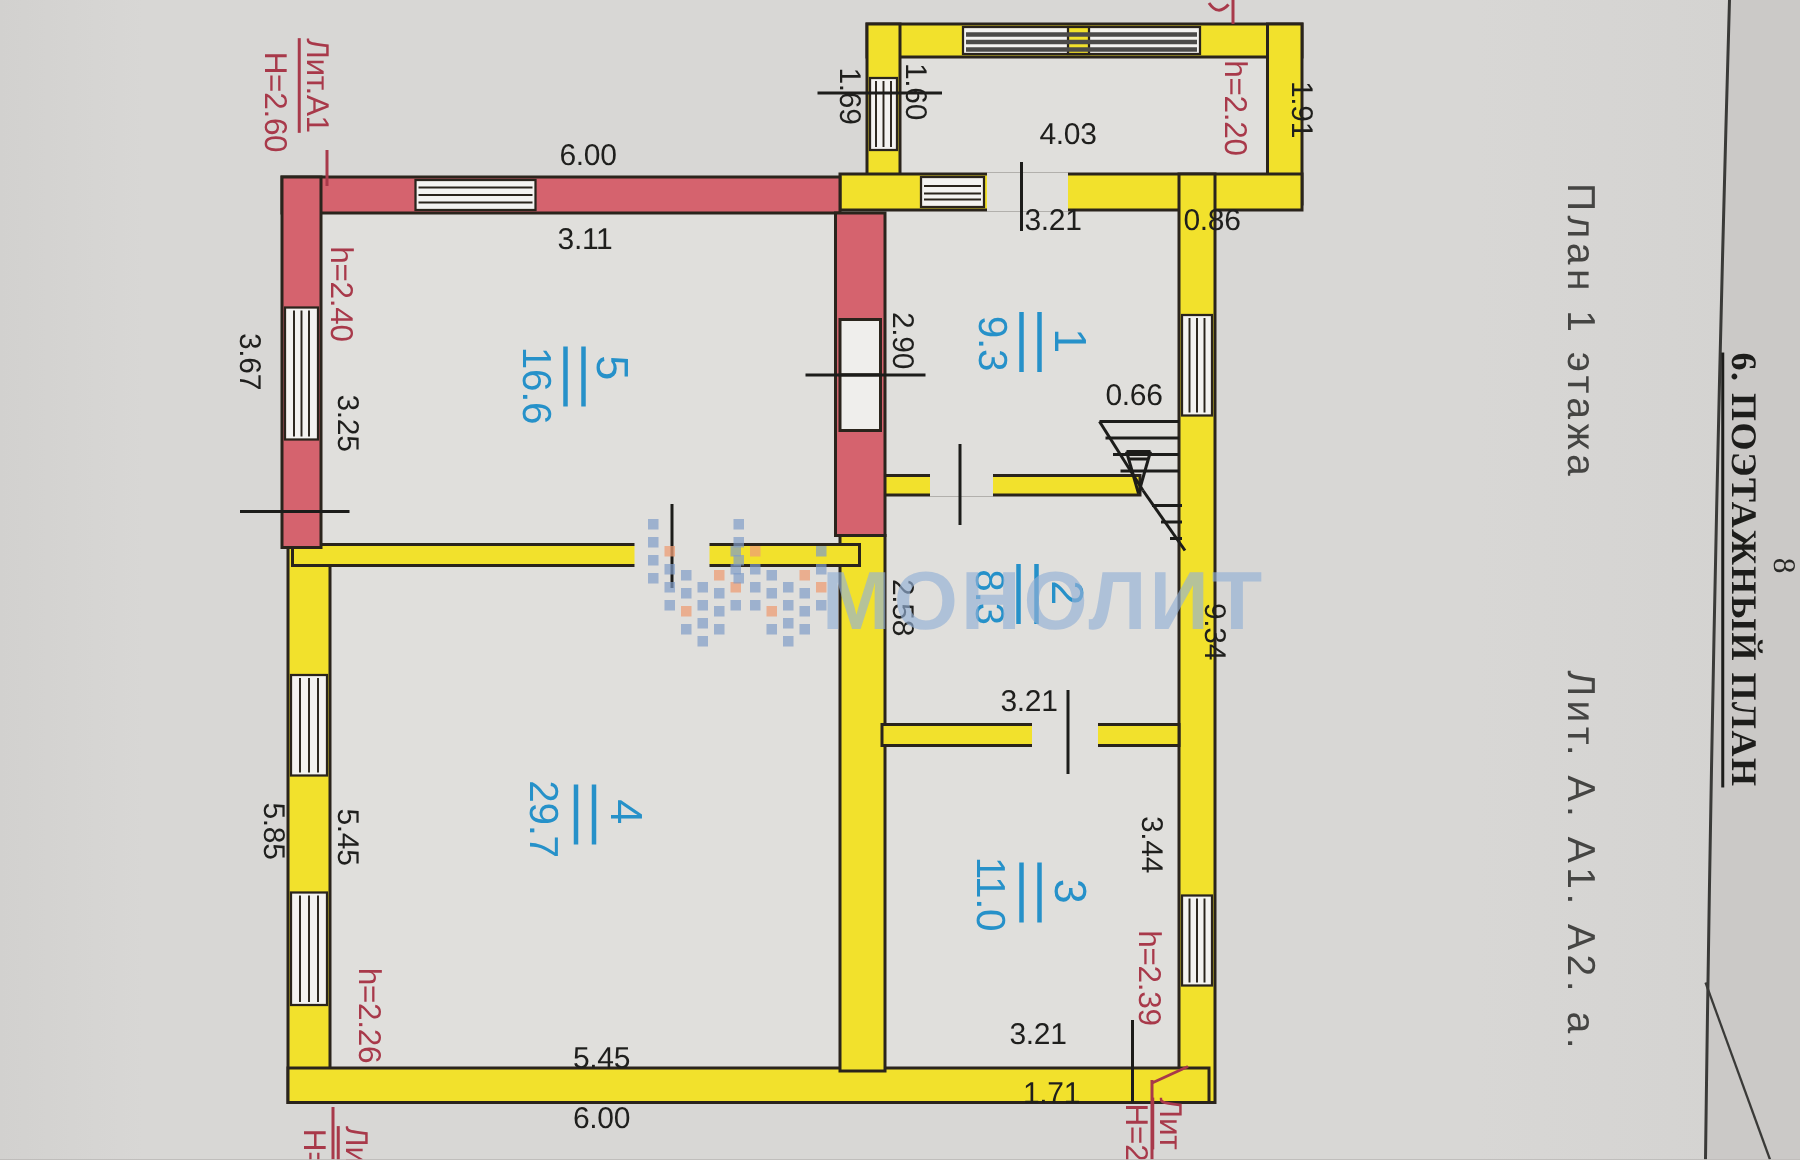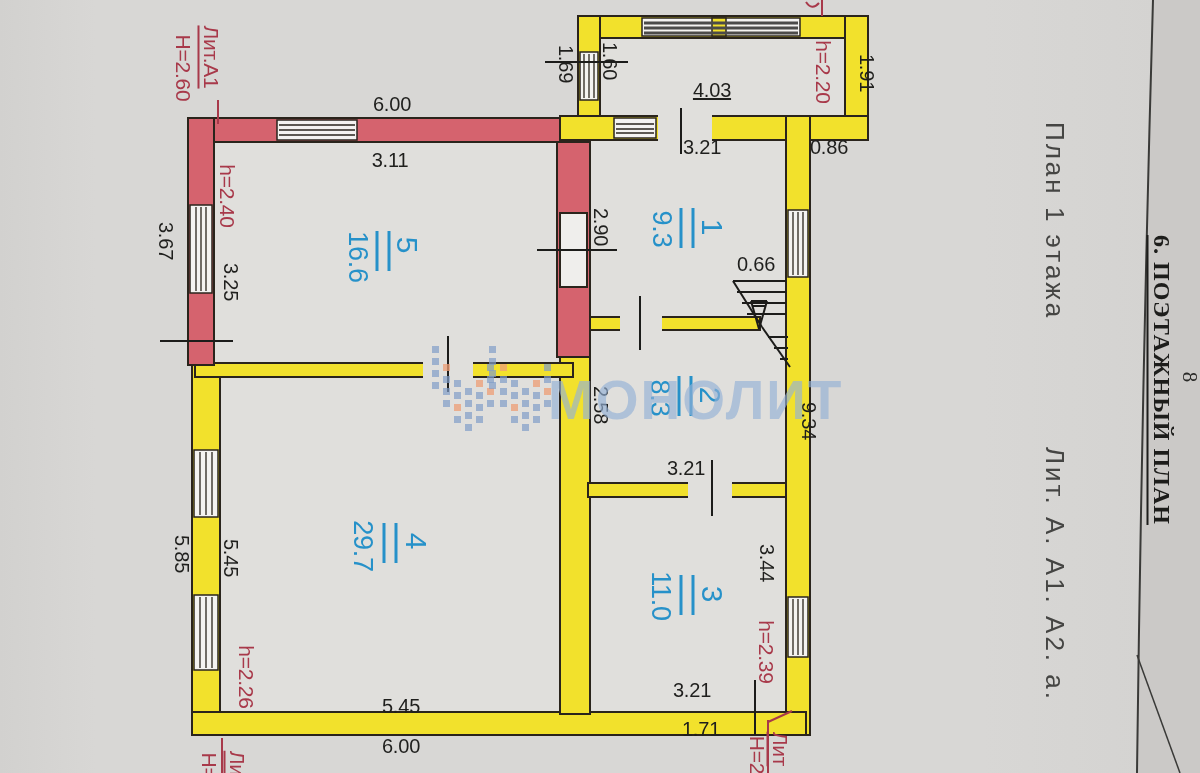--- a/index.html
+++ b/index.html
@@ -224,25 +224,25 @@
       <rect x="533" y="392" width="7" height="7" fill="rgba(128,156,200,0.7)"></rect>
       <rect x="533" y="404" width="7" height="7" fill="rgba(128,156,200,0.7)"></rect>
       <rect x="533" y="416" width="7" height="7" fill="rgba(128,156,200,0.7)"></rect>
       <rect x="544" y="364" width="7" height="7" fill="rgba(128,156,200,0.7)"></rect>
       <rect x="544" y="376" width="7" height="7" fill="rgba(128,156,200,0.7)"></rect>
       <rect x="544" y="388" width="7" height="7" fill="rgba(238,158,118,0.75)"></rect>
       <rect x="544" y="400" width="7" height="7" fill="rgba(128,156,200,0.7)"></rect>
     </svg>
 
   <div id="labels">
-      <div class="lbl" style="left: 712px; top: 90px; text-decoration: underline;">4.03</div>
+      <div class="lbl" style="left: 712px; top: 90px;">4.03</div>
       <div class="lbl" style="left: 392px; top: 104px;">6.00</div>
       <div class="lbl" style="left: 390px; top: 160px;">3.11</div>
       <div class="lbl" style="left: 702px; top: 147px;">3.21</div>
-      <div class="lbl" style="left: 829px; top: 147px; text-align: center;">0.86</div>
+      <div class="lbl" style="left: 808px; top: 147px; text-align: center;">0.86</div>
       <div class="lbl" style="left: 756px; top: 264px;">0.66</div>
       <div class="lbl" style="left: 686px; top: 468px;">3.21</div>
       <div class="lbl" style="left: 692px; top: 690px;">3.21</div>
       <div class="lbl" style="left: 701px; top: 729px;">1.71</div>
       <div class="lbl" style="left: 401px; top: 706px;">5.45</div>
       <div class="lbl" style="left: 401px; top: 746px;">6.00</div>
       <div class="lbl r90" style="left: 566px; top: 64px;">1.69</div>
       <div class="lbl r90" style="left: 610px; top: 61px;">1.60</div>
       <div class="lbl r90" style="left: 867px; top: 73px;">1.91</div>
       <div class="lbl r90" style="left: 166px; top: 241px;">3.67</div>

